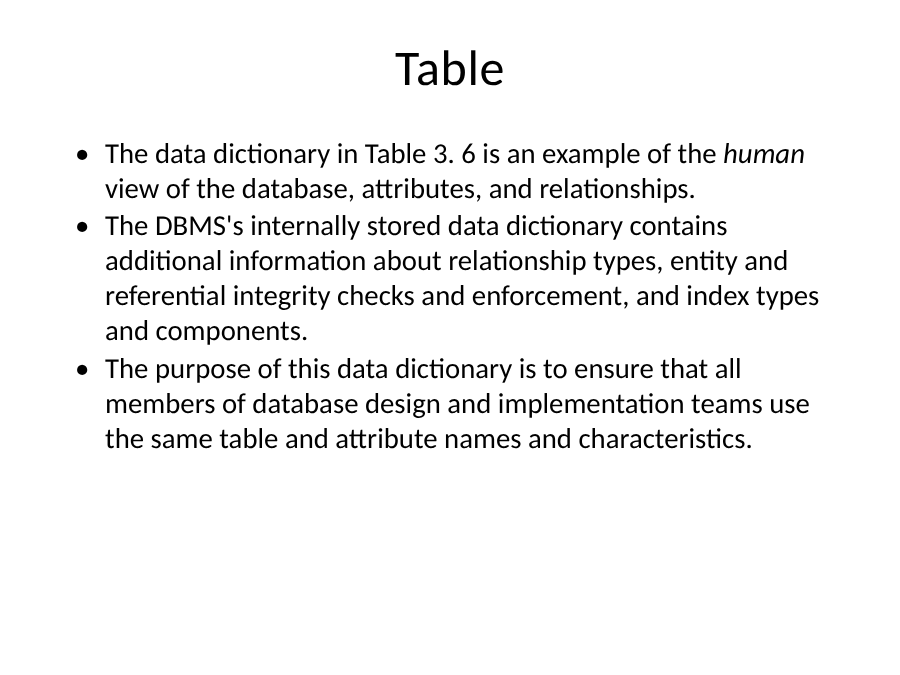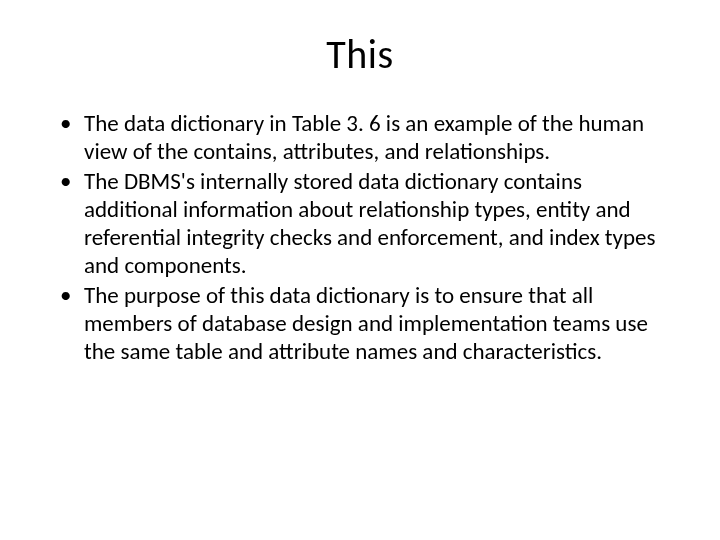--- a/index.html
+++ b/index.html
@@ -38,30 +38,31 @@
     margin-bottom: 2px;
   }
   ul.bullets li::before {
     content: "•";
     position: absolute;
     left: 0;
     top: 0;
     font-size: 23px;
   }
   .em {
+    font-style: italic;
   }
 </style>
 </head>
 <body>
 
 <div class="slide">
-  <div class="title">This</div>
+  <div class="title">Table</div>
   <ul class="bullets">
     <li>
-      <span>The data dictionary in Table 3. 6 is an example of the </span><span class="em">human</span><span> view of the contains, attributes, and relationships.</span>
+      <span>The data dictionary in Table 3. 6 is an example of the </span><span class="em">human</span><span> view of the database, attributes, and relationships.</span>
     </li>
     <li>
       <span>The DBMS's internally stored data dictionary contains additional information about relationship types, entity and referential integrity checks and enforcement, and index types and components.</span><span class="em"></span><span></span>
     </li>
     <li>
       <span>The purpose of this data dictionary is to ensure that all members of database design and implementation teams use the same table and attribute names and characteristics.</span><span class="em"></span><span></span>
     </li>
   </ul>
 </div>
 

